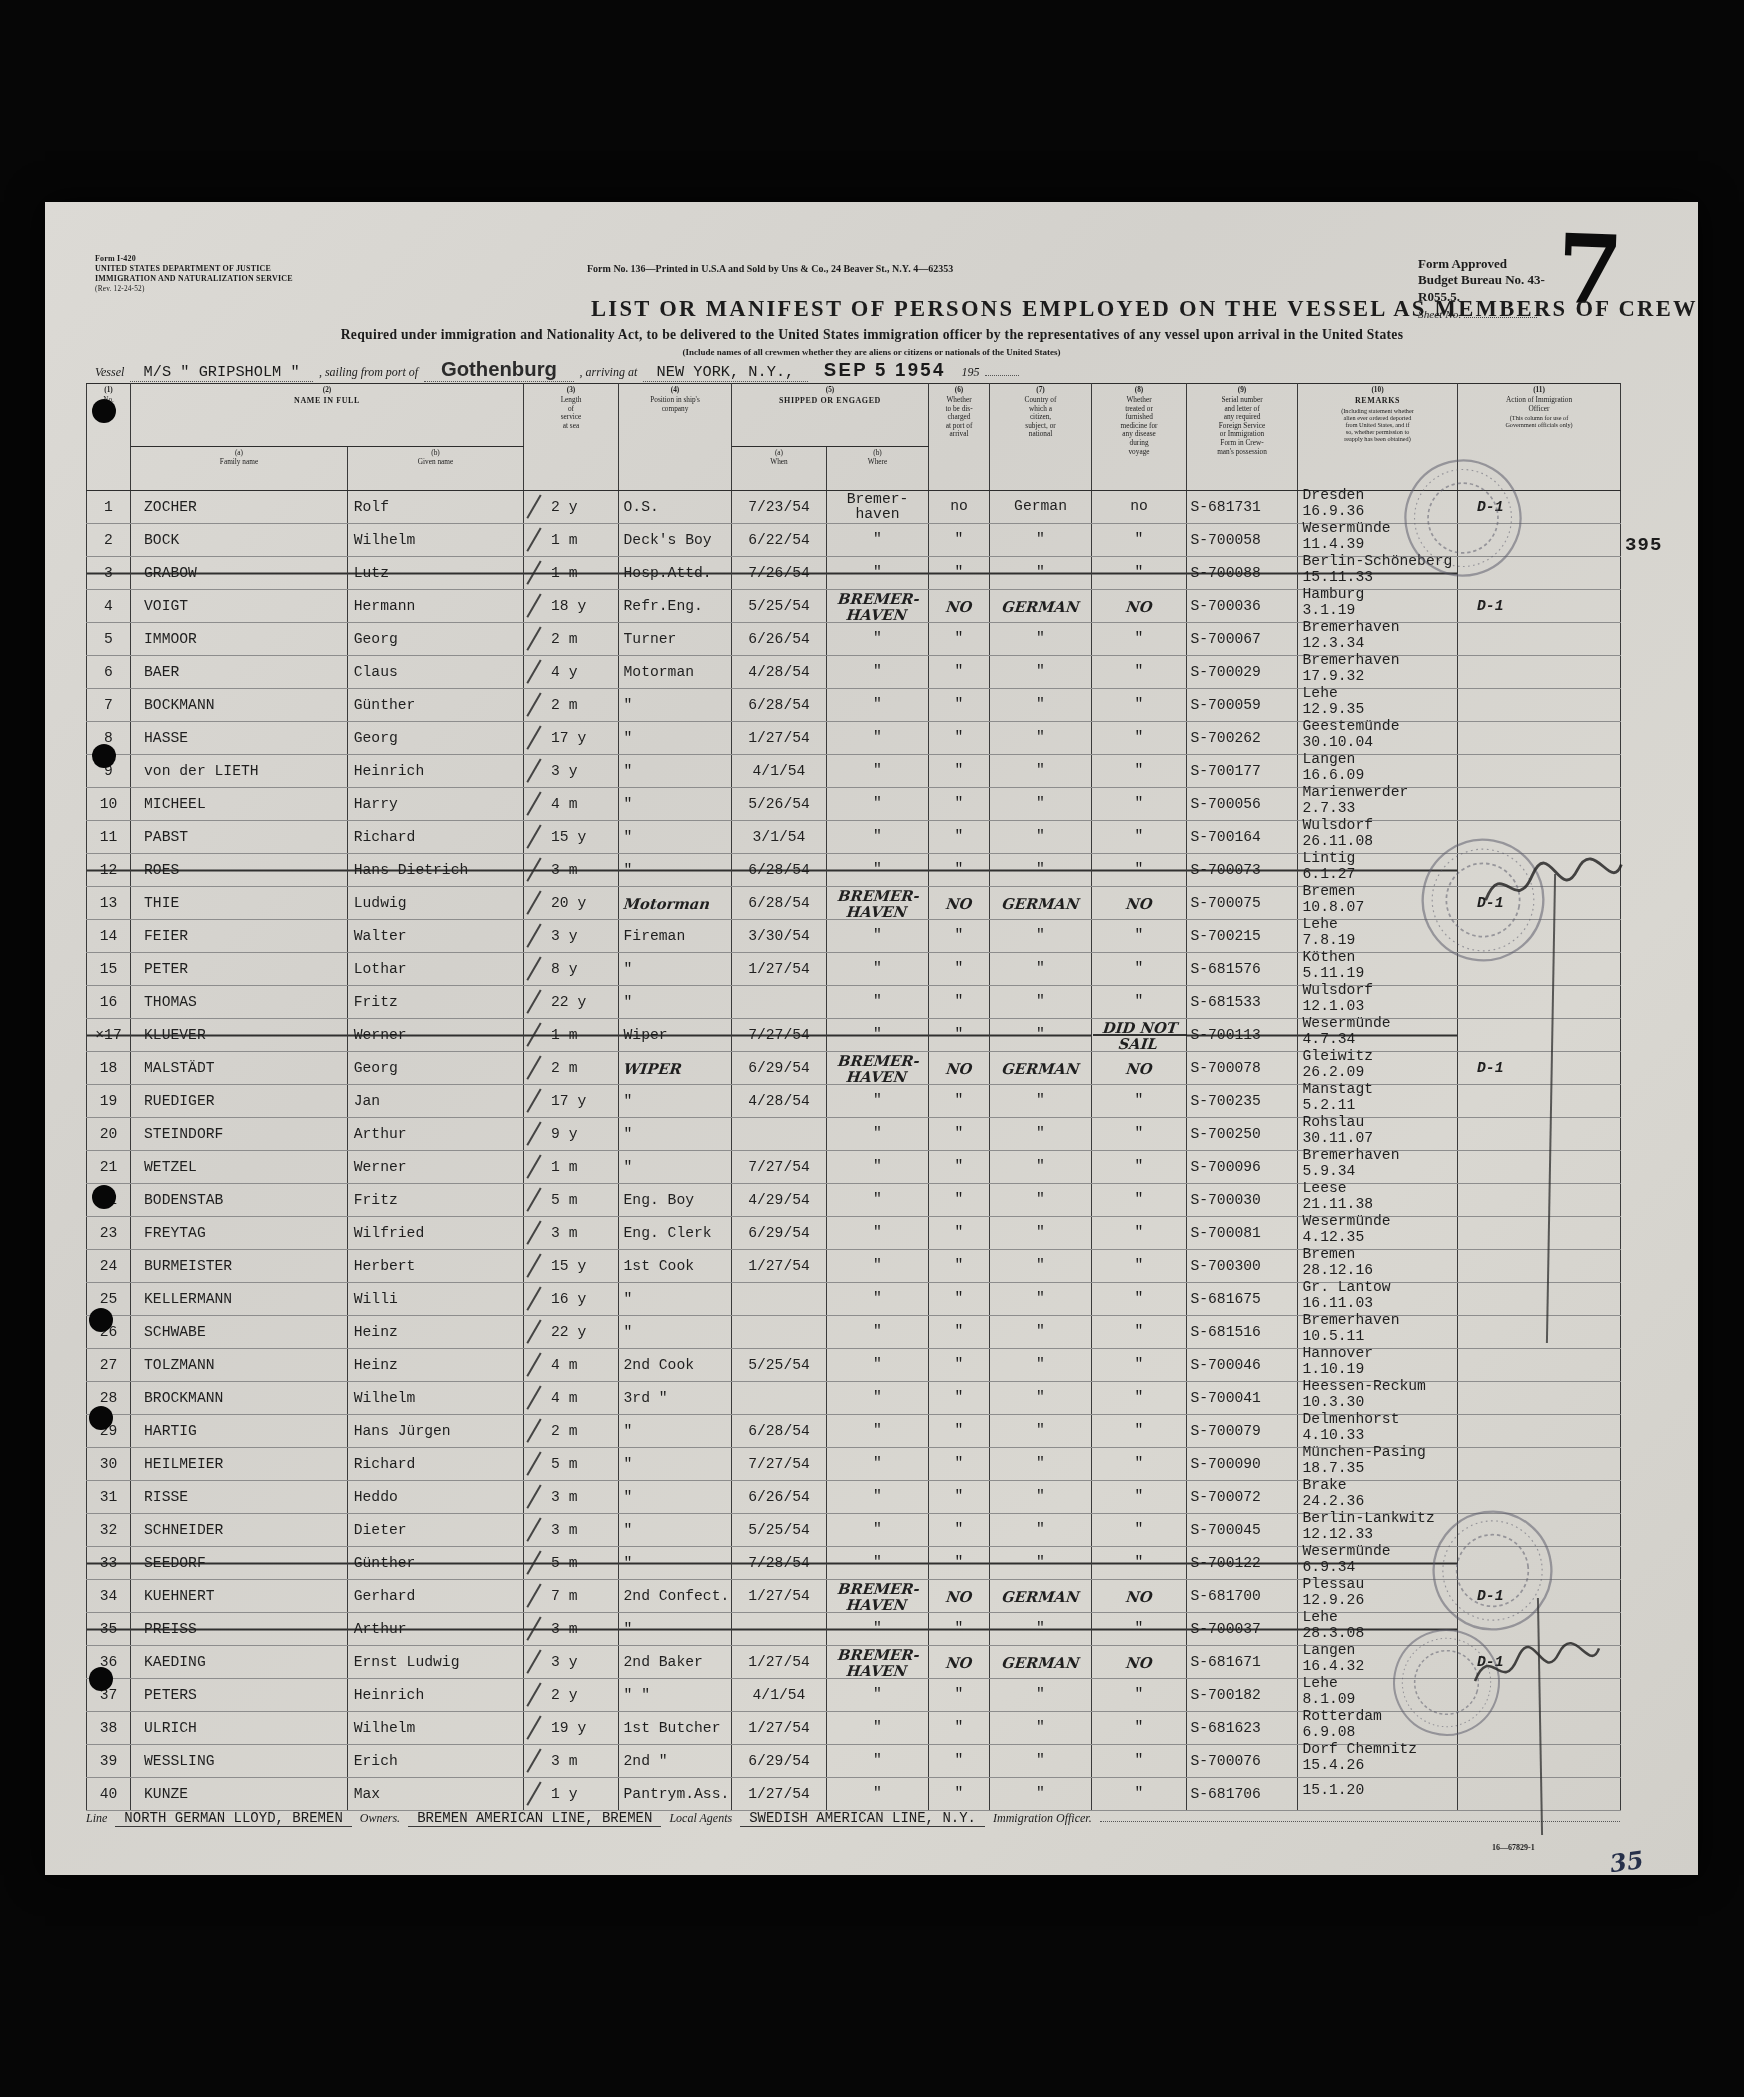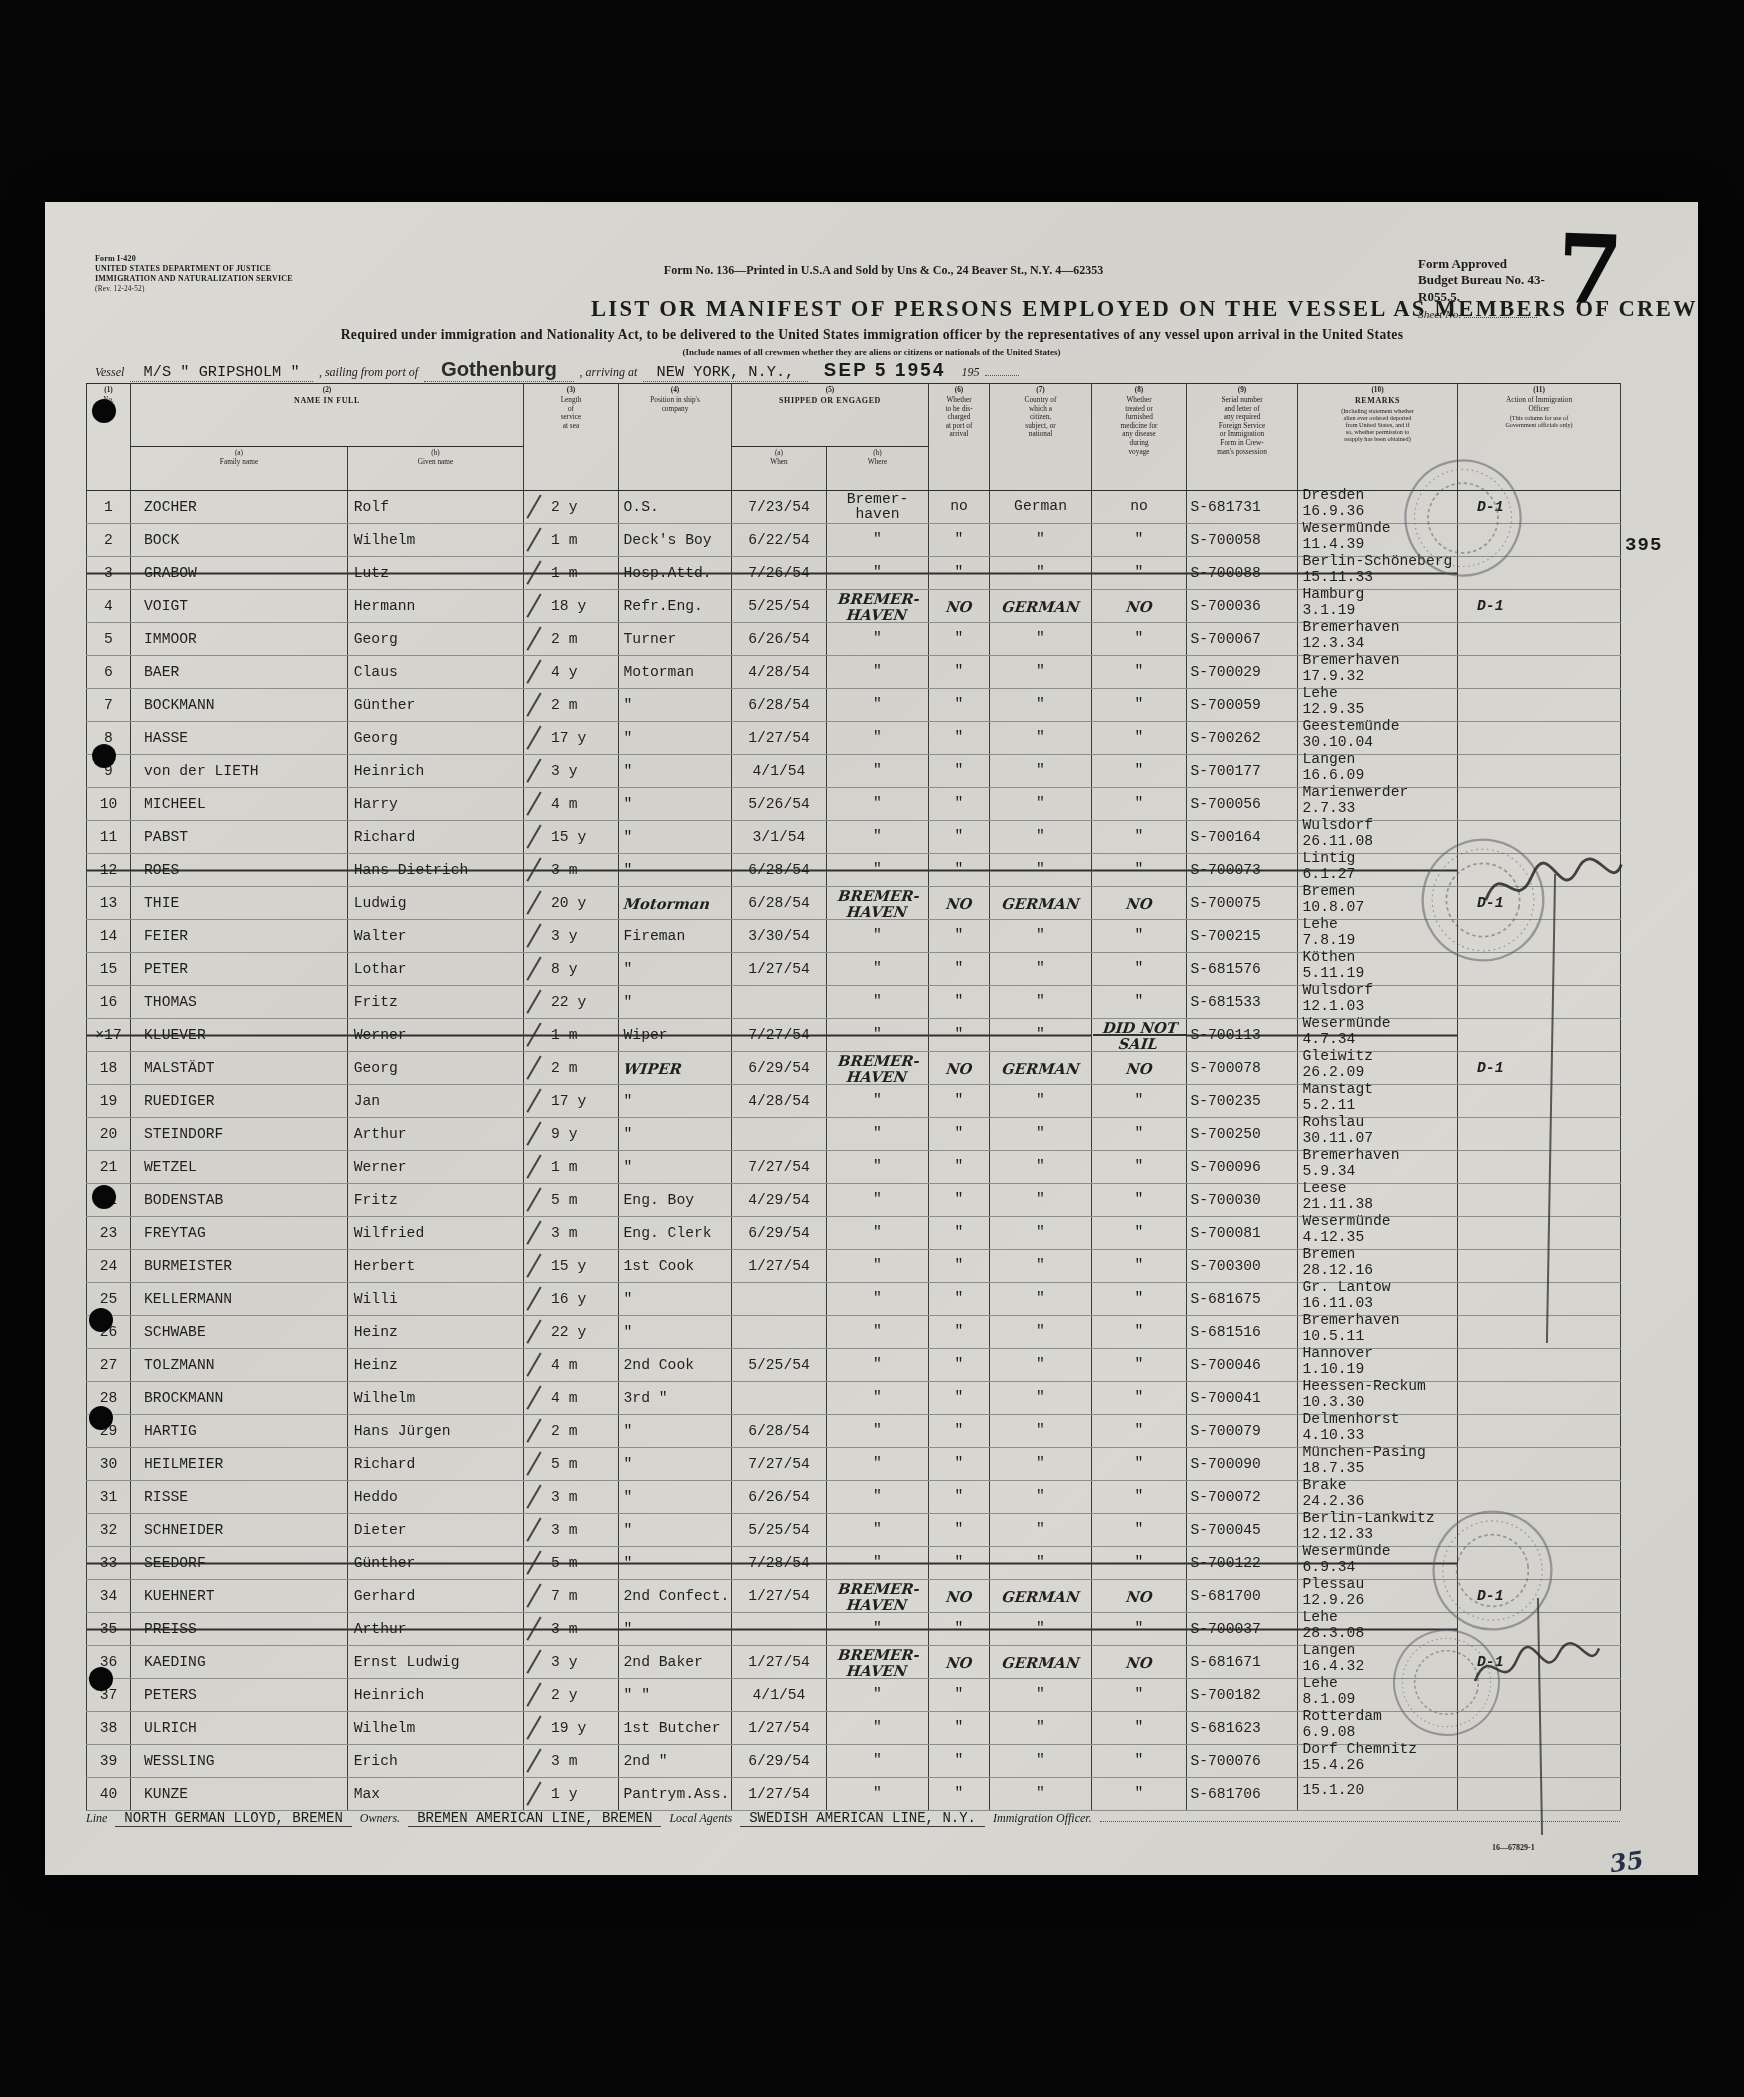--- a/index.html
+++ b/index.html
@@ -8,21 +8,21 @@
 
   .paper {
     position:absolute; left:45px; top:202px; width:1653px; height:1673px;
     background:linear-gradient(135deg,#dcdad5 0%,#d3d1cc 35%,#d9d7d1 70%,#d1cfc9 100%);
     box-shadow:0 0 34px rgba(0,0,0,.85);
   }
 
   
   .form-block { position:absolute; left:50px; top:52px; font-size:8px; line-height:1.25; font-weight:bold; letter-spacing:0.2px; }
   .form-block .tiny { font-weight:normal; font-size:7.3px; }
-  .print-note { position:absolute; left:542px; top:61px; width:593px; text-align:center; font-size:12px; font-weight:bold; }
+  .print-note { position:absolute; left:542px; top:61px; width:593px; text-align:left; font-size:10px; font-weight:bold; }
   .approval-note { position:absolute; left:1373px; top:54px; width:147px; font-size:13px; font-weight:bold; white-space:pre-line; line-height:1.25; }
   .big-seven { position:absolute; left:1512px; top:20.3px; font-family:"DejaVu Serif", serif; font-weight:bold; font-size:95px; line-height:1; color:#0c0c0c; transform:rotate(2deg); }
   .sheet-line { position:absolute; left:1373px; top:106px; font-style:italic; font-size:11.3px; }
   .sheet-line .dots { display:inline-block; width:73px; border-bottom:1.1px dotted #444; }
   .margin-number { position:absolute; left:1580px; top:332px; font-family:"Liberation Mono", monospace; font-size:19px; font-weight:bold; letter-spacing:1.1px; }
 
   .doc-title { position:absolute; left:0; top:94px; width:100%; text-align:right; font-size:22.6px; font-weight:bold; letter-spacing:2.3px; }
   .doc-subtitle { position:absolute; left:34px; top:125px; width:1586px; text-align:center; font-size:13.6px; font-weight:bold; letter-spacing:0.3px; }
   .doc-include { position:absolute; left:0; top:145px; width:100%; text-align:center; font-size:9px; font-weight:bold; }
 

